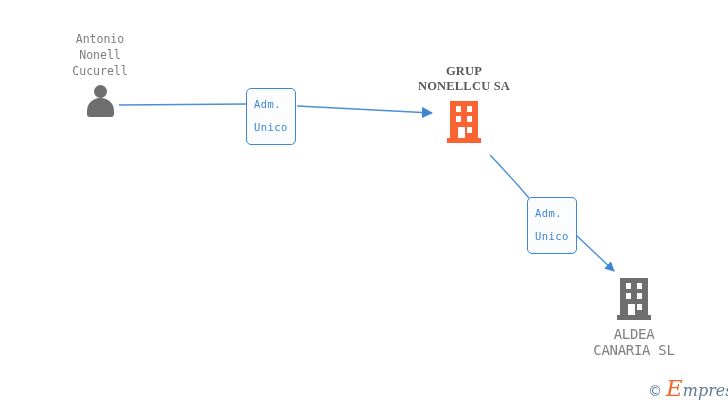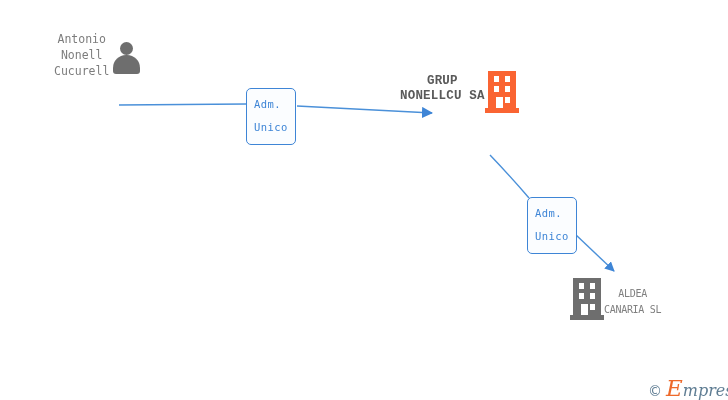--- a/index.html
+++ b/index.html
@@ -21,44 +21,44 @@
     top: 0;
     width: 728px;
     height: 400px;
     pointer-events: none;
   }
 
   
   .node {
     position: absolute;
     display: flex;
-    flex-direction: row;
+    flex-direction: column;
     align-items: center;
   }
   .node-label {
     font-family: "DejaVu Sans Mono", monospace;
     font-size: 11.5px;
     line-height: 16px;
     color: #7d7d7d;
     text-align: center;
     white-space: pre-line;
     letter-spacing: 0px;
   }
   .node-label.company {
-    font-family: Liberation Mono, monospace;
+    font-family: Liberation Serif, serif;
     font-weight: bold;
     font-size: 12.5px;
     line-height: 15px;
     color: #5a5a5a;
     letter-spacing: 0.2px;
   }
   .node-label.company-plain {
     font-family: "DejaVu Sans Mono", monospace;
     font-weight: normal;
-    font-size: 10px;
+    font-size: 14px;
     line-height: 16px;
     color: #808080;
     letter-spacing: -0.3px;
   }
 
   
   .person-icon {
     position: relative;
     width: 34px;
     height: 32px;

